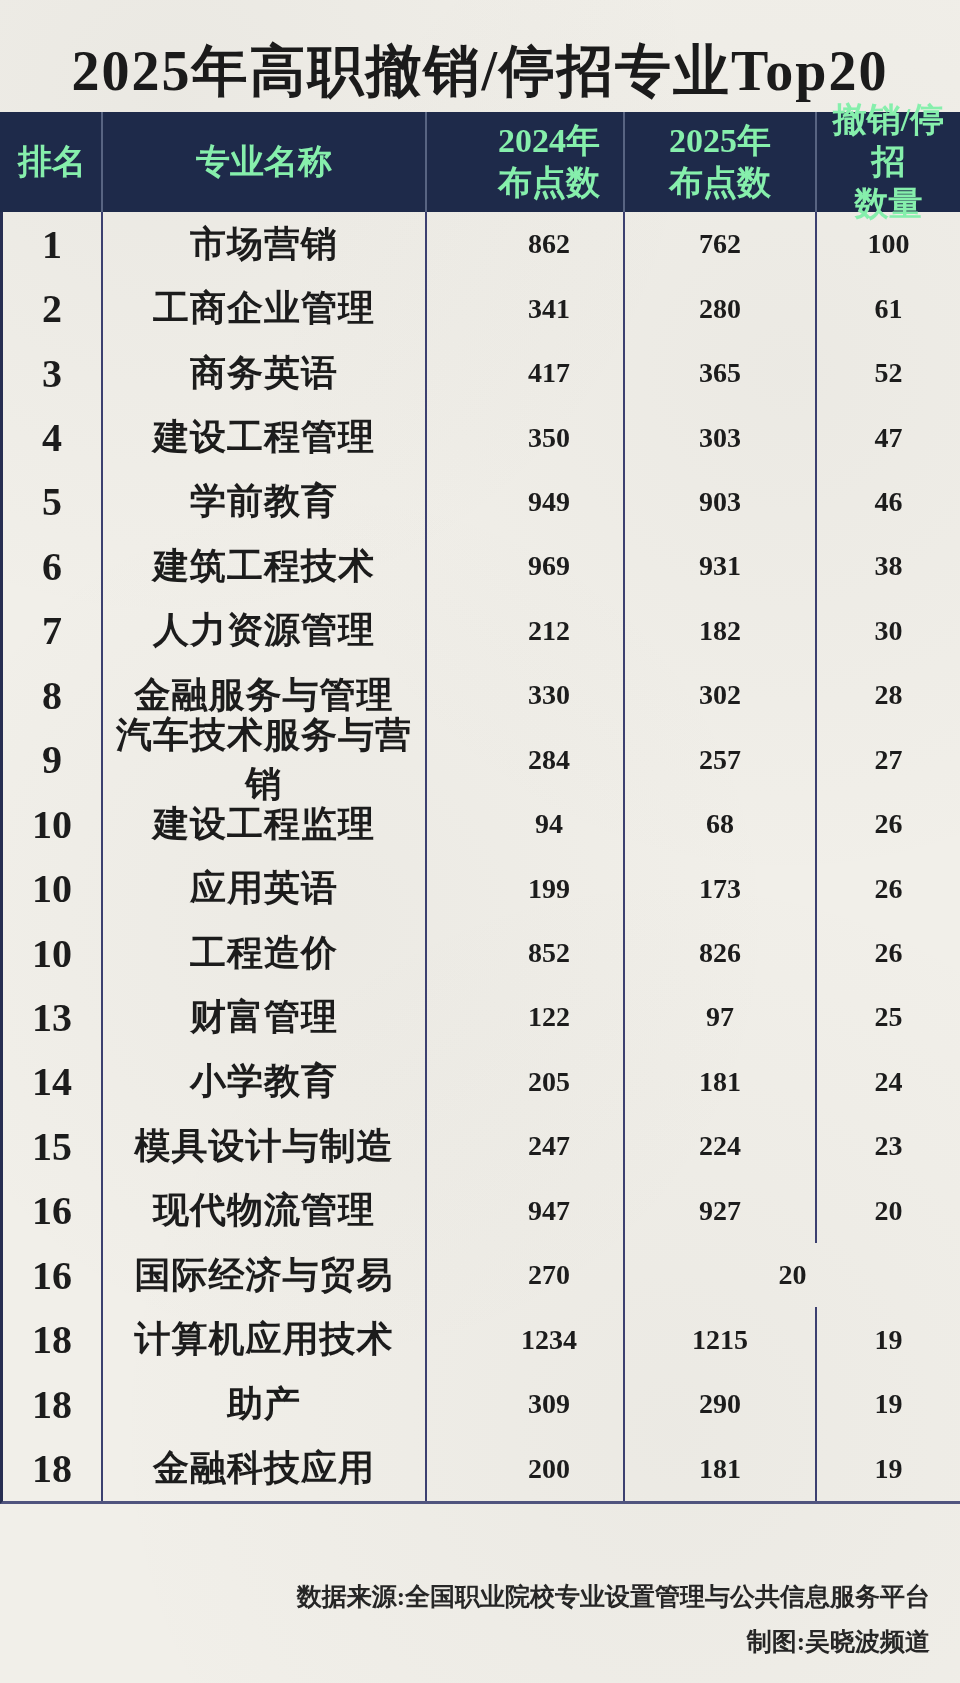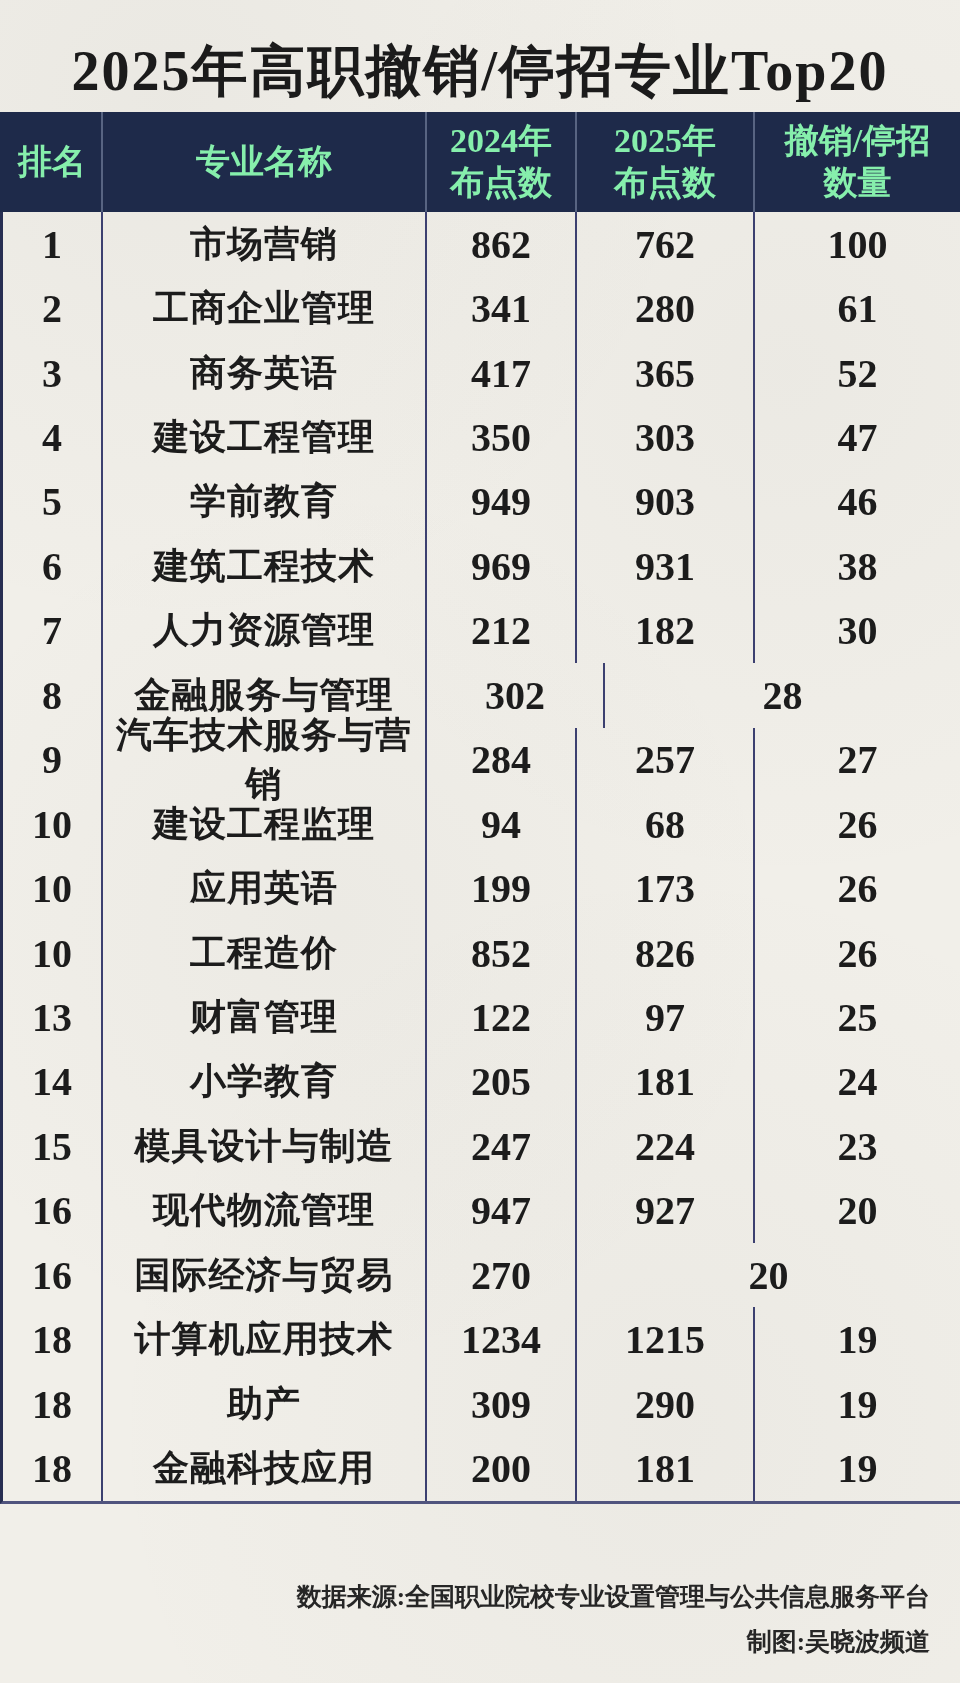--- a/index.html
+++ b/index.html
@@ -65,27 +65,27 @@
     align-items: center;
     justify-content: center;
     border-right: 2px solid #3c4070;
     font-weight: bold;
     text-align: center;
   }
   .td:last-child { border-right: none; }
 
   .col-rank    { width: 100px; }
   .col-name    { width: 324px; }
-  .col-y2024   { width: 150px; }
-  .col-y2025   { width: 178px; }
+  .col-y2024   { width: 150px; margin-left: 48px; }
+  .col-y2025   { width: 192px; }
   .col-removed { flex: 1; border-radius: 20px; }
 
   .td.col-rank  { font-size: 40px; }
   .td.col-name  { font-size: 36px; letter-spacing: 1px; }
-  .td.num       { font-size: 40px; }
+  .td.num       { font-size: 28px; }
 
   .footer {
     position: absolute;
     top: 1574px;
     left: 0;
     width: 930px;
     text-align: right;
     font-size: 25px;
     font-weight: bold;
     line-height: 45px;
@@ -168,20 +168,21 @@
         <div class="tr">
     <div class="td col-rank">7</div>
     <div class="td col-name">人力资源管理</div>
     <div class="td col-y2024 num">212</div>
     <div class="td col-y2025 num">182</div>
     <div class="td col-removed num">30</div>
   </div>
         <div class="tr">
     <div class="td col-rank">8</div>
     <div class="td col-name">金融服务与管理</div>
+    <div class="td col-y2024 num">330</div>
     <div class="td col-y2025 num">302</div>
     <div class="td col-removed num">28</div>
   </div>
         <div class="tr">
     <div class="td col-rank">9</div>
     <div class="td col-name">汽车技术服务与营销</div>
     <div class="td col-y2024 num">284</div>
     <div class="td col-y2025 num">257</div>
     <div class="td col-removed num">27</div>
   </div>

